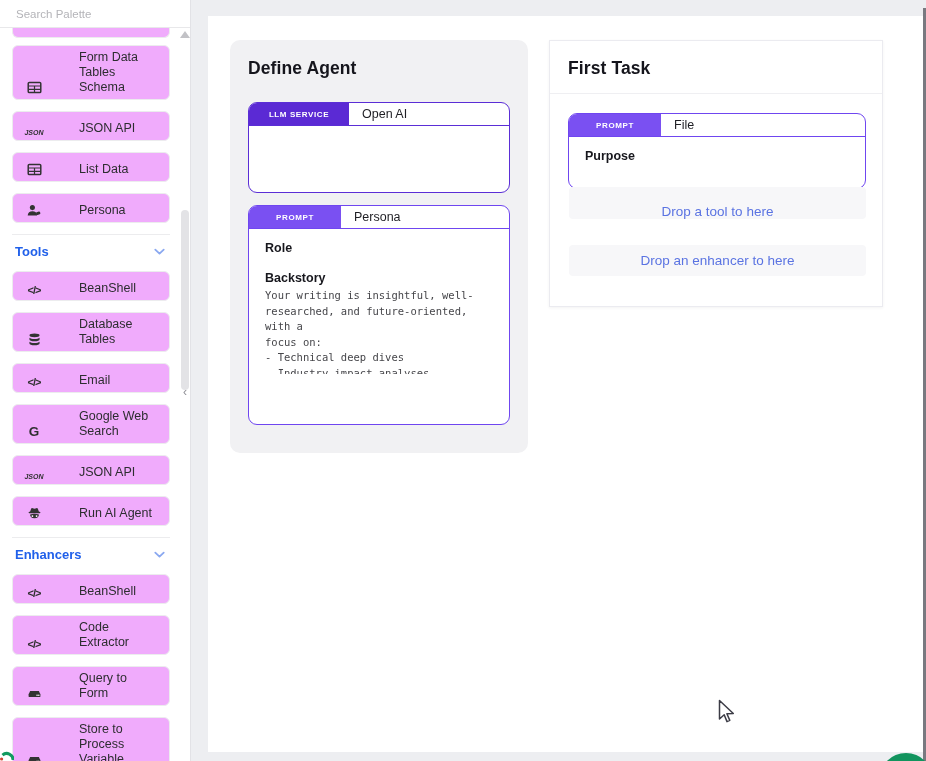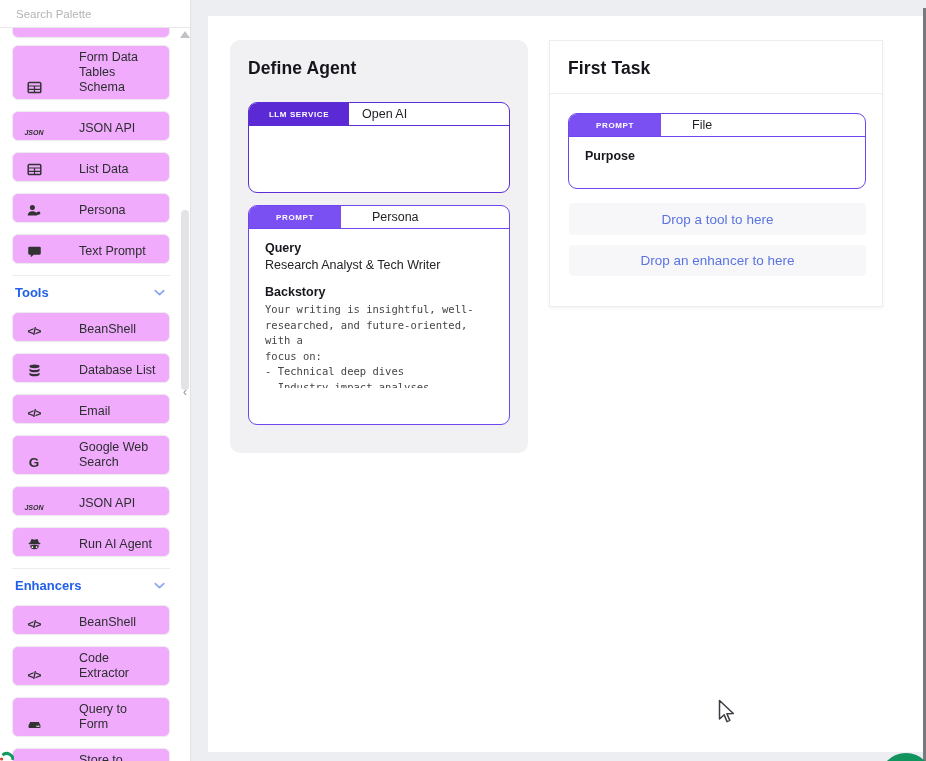--- a/index.html
+++ b/index.html
@@ -49,21 +49,21 @@
   .task-card { position:absolute; left:341px; top:24px; width:334px; height:267px;
                background:#fff; border:1px solid #ebebf0; border-radius:0;
                box-shadow:0 1px 3px rgba(0,0,0,.05); }
   .task-head { padding:17px 18px 14px 18px; border-bottom:1px solid #efeff2; }
 
   .node { position:absolute; background:#fff; border-radius:9px; overflow:hidden; cursor:pointer; }
   .node.llm  { border:1.6px solid #5b2ed6; }
   .node.prompt { border:1.6px solid #6f46f0; }
   .node-head { display:flex; align-items:stretch; height:23px; }
   .node.llm .node-head { border-bottom:1.6px solid #5b2ed6; }
-  .node.prompt .node-head { border-bottom:1.6px solid #6f46f0;gap:18px; }
+  .node.prompt .node-head { border-bottom:1.6px solid #6f46f0; }
   .badge { display:flex; align-items:center; justify-content:center; color:#fff;
            font-size:8px; font-weight:bold; letter-spacing:.6px; }
   .llm-badge { width:100px; background:#5b2ad4; }
   .prompt-badge { width:92px; background:#7a50f2; }
   .node-title { display:flex; align-items:center; padding-left:13px; font-size:12.5px;
                 color:#1f1f24; }
   .node-body { padding:12px 16px; }
   .f-label { font-weight:bold; font-size:12.5px; color:#17171d; margin-bottom:3px; }
   .f-value { font-size:12.5px; color:#232328; }
 
@@ -72,21 +72,21 @@
   .node-file { left:18px; top:72px; width:298px; height:76px; }
 
   .gap12 { height:13px; }
   .backstory { font-family:"DejaVu Sans Mono", monospace; font-size:10.5px; line-height:15.5px;
                color:#46464a; height:86px; overflow:hidden; }
 
   .drop { position:absolute; left:19px; width:297px; height:32px; background:#f7f7f9;
           border-radius:4px; display:flex; align-items:center; justify-content:center;
           cursor:pointer; }
   .drop span { color:#5a73e2; font-size:13.5px; }
-  .drop-tool { top:162px; }
+  .drop-tool { top:146px;align-items:flex-end; }
   .drop-enh { top:204px; height:31px; }
 
   
   .edge { position:absolute; right:0; top:8px; width:3px; height:753px; background:#797980; }
   .fab { position:absolute; left:879px; top:753px; width:54px; height:54px; border-radius:50%;
          background:#12945e; cursor:pointer; }
   .mini-logo { position:absolute; left:0; top:751px; }
   .cursor { position:absolute; left:717px; top:699px; pointer-events:none; }
 </style>
 </head>
@@ -124,28 +124,20 @@
         <div class="pitem">
     <span class="p-icon">
             <svg width="16" height="15" viewBox="0 0 16 16">
               <circle cx="6.3" cy="4.9" r="2.7" fill="#333"></circle>
               <path d="M1.3 13.3c0-2.9 2.2-4.5 5-4.5s5 1.6 5 4.5z" fill="#333"></path>
               <rect x="10.3" y="9.3" width="4.4" height="3.2" rx="1" fill="#333" transform="rotate(-18 12.5 11)"></rect>
             </svg>
           </span>
     <span class="p-label">Persona</span>
   </div>
-        <div class="pitem">
-    <span class="p-icon">
-            <svg width="15" height="15" viewBox="0 0 16 16">
-              <path d="M2.5 3h11a1.2 1.2 0 0 1 1.2 1.2v6a1.2 1.2 0 0 1-1.2 1.2H7.2l-3.2 2.8v-2.8H2.5a1.2 1.2 0 0 1-1.2-1.2v-6A1.2 1.2 0 0 1 2.5 3z" fill="#333"></path>
-            </svg>
-          </span>
-    <span class="p-label">Text Prompt</span>
-  </div>
       </div>
     <div id="sections">
         <div class="psection">
     <div class="s-head">
       <span class="s-label">Tools</span>
       <span class="s-chev">
         <svg width="15" height="15" viewBox="0 0 16 16">
                 <path d="M3.5 6l4.5 4.3L12.5 6" stroke="#8aa8f0" stroke-width="1.9" fill="none" stroke-linecap="round" stroke-linejoin="round"></path>
               </svg>
       </span>
@@ -158,21 +150,21 @@
     <span class="p-label">BeanShell</span>
   </div>
             <div class="pitem">
     <span class="p-icon">
                 <svg width="15" height="15" viewBox="0 0 16 16">
                   <ellipse cx="8" cy="3.5" rx="5.4" ry="2" fill="#333"></ellipse>
                   <path d="M2.6 6.1c1 .9 3 1.4 5.4 1.4s4.4-.5 5.4-1.4v1.8c0 1.1-2.4 2-5.4 2s-5.4-.9-5.4-2z" fill="#333"></path>
                   <path d="M2.6 10.3c1 .9 3 1.4 5.4 1.4s4.4-.5 5.4-1.4v1.9c0 1.1-2.4 2-5.4 2s-5.4-.9-5.4-2z" fill="#333"></path>
                 </svg>
               </span>
-    <span class="p-label">Database List</span>
+    <span class="p-label">Database Tables</span>
   </div>
             <div class="pitem">
     <span class="p-icon">
                 <span class="code-glyph">&lt;/&gt;</span>
               </span>
     <span class="p-label">Email</span>
   </div>
             <div class="pitem">
     <span class="p-icon">
                 <span class="g-glyph">G</span>
@@ -263,22 +255,21 @@
         <span class="node-title">Open AI</span>
       </div>
     </div>
 
     <div class="node prompt node-persona">
       <div class="node-head">
         <span class="badge prompt-badge">PROMPT</span>
         <span class="node-title">Persona</span>
       </div>
       <div class="node-body">
-        <div class="f-label">Query</div>
-        <div class="f-value">Research Analyst &amp; Tech Writer</div>
+        <div class="f-label">Role</div>
         <div class="gap12"></div>
         <div class="f-label">Backstory</div>
         <div class="backstory" id="backstory">
             <div>Your writing is insightful, well-</div>
             <div>researched, and future-oriented, with a</div>
             <div>focus on:</div>
             <div>- Technical deep dives</div>
             <div>- Industry impact analyses</div>
           </div>
       </div>

